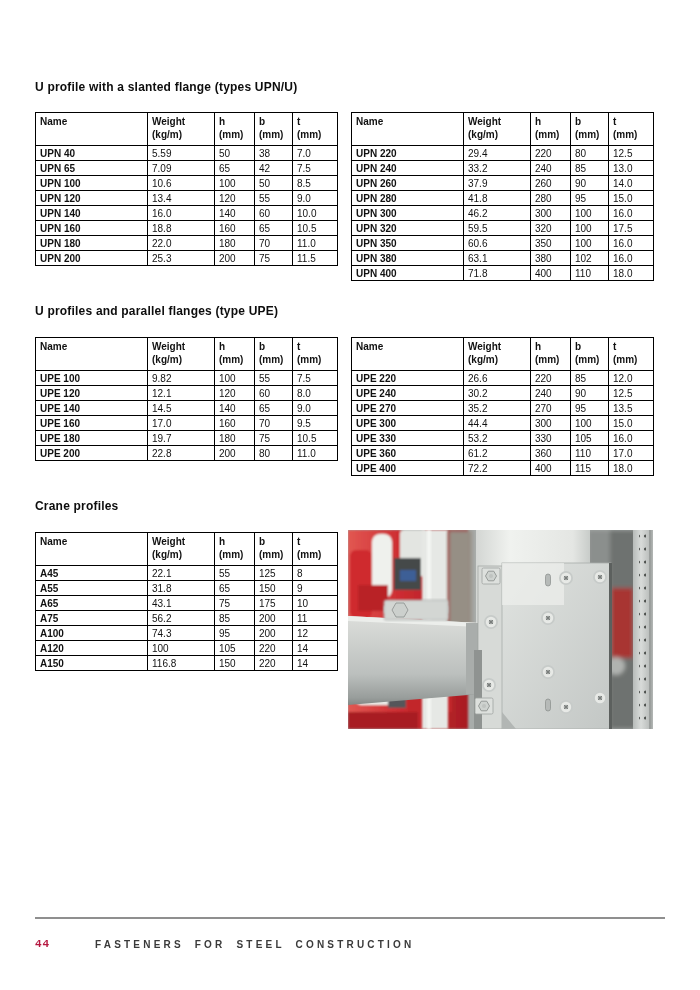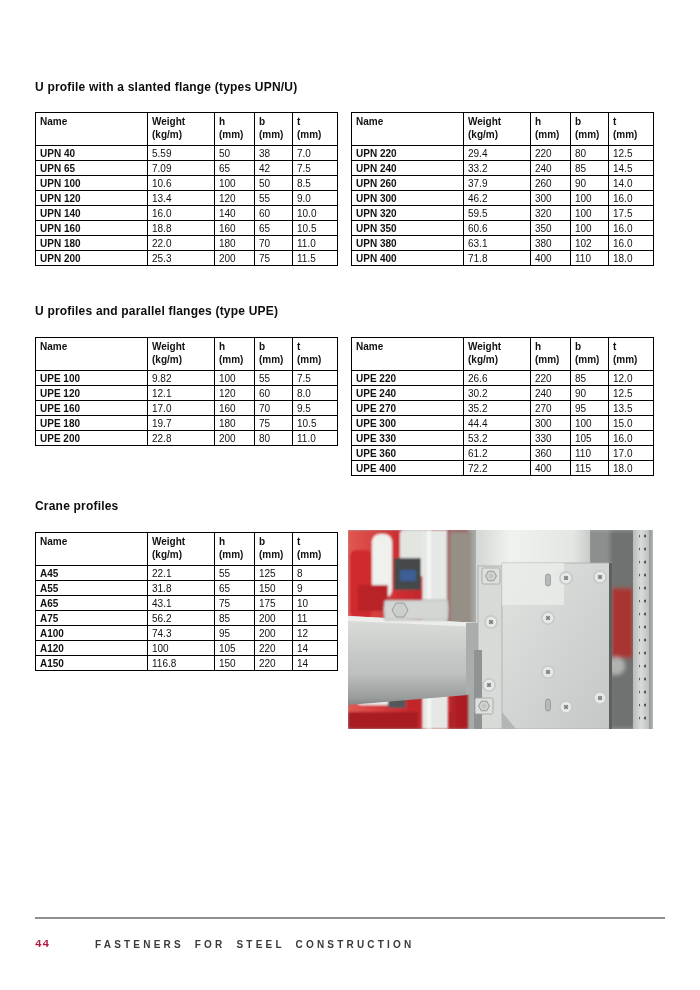--- a/index.html
+++ b/index.html
@@ -216,28 +216,35 @@
         <td>29.4</td>
         <td>220</td>
         <td>80</td>
         <td>12.5</td>
       </tr>
       <tr>
         <td class="name-cell">UPN 240</td>
         <td>33.2</td>
         <td>240</td>
         <td>85</td>
-        <td>14.5</td>
+        <td>13.0</td>
       </tr>
       <tr>
         <td class="name-cell">UPN 260</td>
         <td>37.9</td>
         <td>260</td>
         <td>90</td>
         <td>14.0</td>
+      </tr>
+      <tr>
+        <td class="name-cell">UPN 280</td>
+        <td>41.8</td>
+        <td>280</td>
+        <td>95</td>
+        <td>15.0</td>
       </tr>
       <tr>
         <td class="name-cell">UPN 300</td>
         <td>46.2</td>
         <td>300</td>
         <td>100</td>
         <td>16.0</td>
       </tr>
       <tr>
         <td class="name-cell">UPN 320</td>
@@ -310,20 +317,27 @@
         <td>100</td>
         <td>55</td>
         <td>7.5</td>
       </tr>
       <tr>
         <td class="name-cell">UPE 120</td>
         <td>12.1</td>
         <td>120</td>
         <td>60</td>
         <td>8.0</td>
+      </tr>
+      <tr>
+        <td class="name-cell">UPE 140</td>
+        <td>14.5</td>
+        <td>140</td>
+        <td>65</td>
+        <td>9.0</td>
       </tr>
       <tr>
         <td class="name-cell">UPE 160</td>
         <td>17.0</td>
         <td>160</td>
         <td>70</td>
         <td>9.5</td>
       </tr>
       <tr>
         <td class="name-cell">UPE 180</td>

